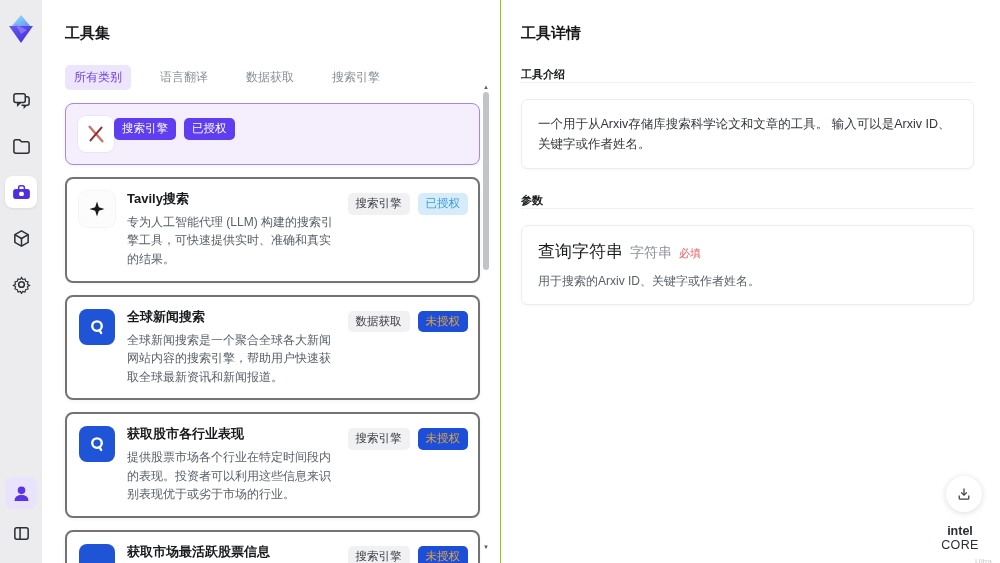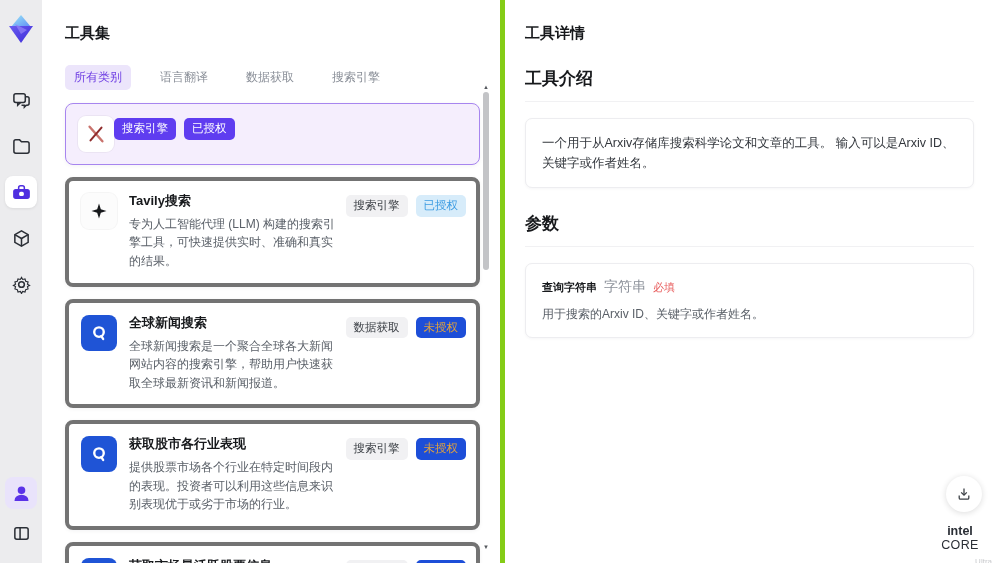--- a/index.html
+++ b/index.html
@@ -20,50 +20,50 @@
   .rail-bottom{position:absolute;bottom:14px;left:0;width:42px;display:flex;flex-direction:column;align-items:center;gap:8px;}
   .rail-btn.user{background:#e9e3fb;}
   .rail-btn.user svg{stroke:#5b33e8;fill:#5b33e8;}
   
   .tools-panel{position:absolute;left:42px;top:0;width:458px;height:563px;padding:24px 0 0 23px;background:#fff;}
   .page-title{font-size:15px;font-weight:bold;color:#17191c;}
   .tabs{display:flex;align-items:center;gap:20px;margin-top:22px;}
   .tab{font-size:12px;color:#8a8f98;padding:4px 9px;border-radius:5px;cursor:pointer;white-space:nowrap;}
   .tab.active{background:#ece5fb;color:#6f3fe3;}
   .cards{margin-top:13px;display:flex;flex-direction:column;gap:12px;width:415px;}
-  .card{position:relative;display:flex;align-items:flex-start;background:#fff;border:4px solid #737373;
+  .card{position:relative;display:flex;align-items:flex-start;background:#fff;border:2px solid #737373;
     border-radius:8px;padding:12px 10px 12px 12px;box-shadow:0 1px 4px rgba(20,20,40,.05);cursor:pointer;}
   .card.selected{background:#f5eefd;border:1.5px solid #a785ef;}
   .tool-icon{width:36px;height:36px;border-radius:8px;flex:0 0 36px;display:flex;align-items:center;justify-content:center;
     background:#fff;box-shadow:0 0 0 1px rgba(0,0,0,.04);}
   .tool-icon.blue{background:#1f54d6;box-shadow:none;}
   .tool-icon.plain{background:#fcfcfc;}
   .tool-body{flex:1;margin-left:12px;min-width:0;padding-right:8px;}
   .tool-name{font-size:13px;font-weight:bold;color:#17191c;line-height:1.3;}
   .tool-desc{margin-top:5px;font-size:12px;color:#5a6068;line-height:1.55;max-width:286px;}
   .tool-tags{display:flex;gap:8px;flex:0 0 auto;align-items:center;margin-top:2px;}
   .tag{font-size:11.5px;line-height:1;padding:5px 8px;border-radius:5px;white-space:nowrap;}
   .tag-purple{background:#5f3df0;color:#fff;}
   .tag-gray{background:#f1f1f3;color:#3c4046;}
   .tag-blue{background:#d7ecfa;color:#3d9ce2;}
   .tag-orange{background:#1d4ed8;color:#e2a33d;}
   
   .vscroll{position:absolute;left:482px;top:84px;width:8px;height:466px;}
   .vscroll .arrow{position:absolute;left:1px;font-size:6px;color:#55585e;line-height:6px;}
   .vscroll .thumb{position:absolute;left:1px;top:8px;width:6px;height:178px;background:#c3c4c7;border-radius:3px;}
   
-  .details{position:absolute;left:500px;top:0;width:500px;height:563px;border-left:5px solid #84cc16;
+  .details{position:absolute;left:500px;top:0;width:500px;height:563px;border-left:1px solid #84cc16;
     background:#fff;padding:24px 26px 0 20px;}
   .details-title{font-size:15px;font-weight:bold;color:#17191c;}
-  .section-head{margin-top:24px;font-size:17px;font-weight:bold;color:#17191c;padding-bottom:11px;border-bottom:1px solid #f1f1f3;}
+  .section-head{margin-top:24px;font-size:11px;font-weight:bold;color:#17191c;border-bottom:1px solid #f1f1f3;}
   .panel-card{margin-top:16px;border:1px solid #ededf0;border-radius:7px;background:#fff;
     box-shadow:0 1px 3px rgba(20,20,40,.04);padding:14px 16px;}
   .intro-text{font-size:12.5px;color:#33373d;line-height:1.6;}
   .param-line{display:flex;align-items:baseline;gap:7px;}
-  .param-name{font-size:11px;font-weight:bold;color:#17191c;}
+  .param-name{font-size:17px;font-weight:normal;color:#17191c;}
   .param-type{font-size:14px;color:#8a8f98;}
   .param-required{font-size:11px;color:#e85d5d;}
   .param-desc{margin-top:9px;font-size:12px;color:#5a6068;line-height:1.5;}
   
   .fab{position:absolute;left:946px;top:476px;width:36px;height:36px;border-radius:50%;background:#fff;
     box-shadow:0 1px 6px rgba(0,0,0,.14);display:flex;align-items:center;justify-content:center;cursor:pointer;}
   .fab svg{width:16px;height:16px;stroke:#3b3f45;fill:none;stroke-width:1.6;}
   .intel{position:absolute;left:928px;top:524px;width:64px;text-align:center;color:#2b2f36;}
   .intel .line1{font-size:12.5px;letter-spacing:.4px;}
   .intel .line1 b{font-weight:bold;letter-spacing:0;}

